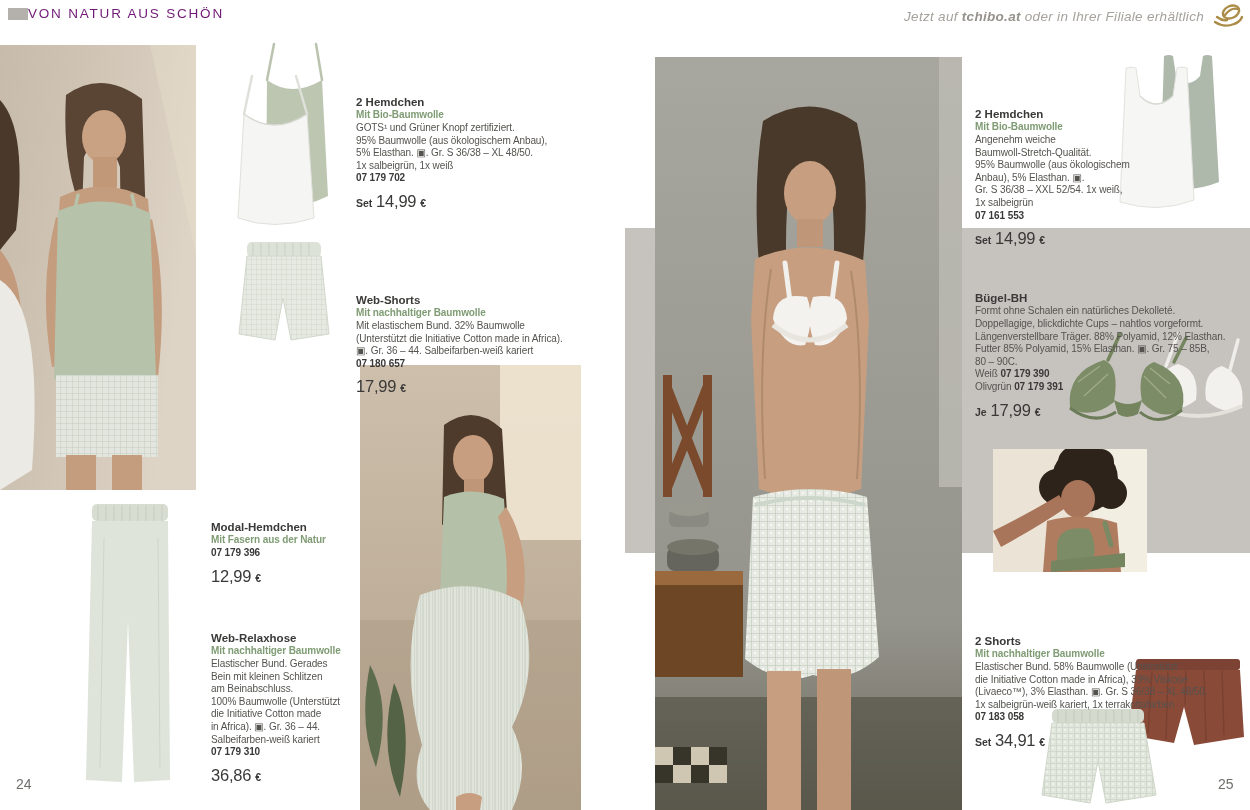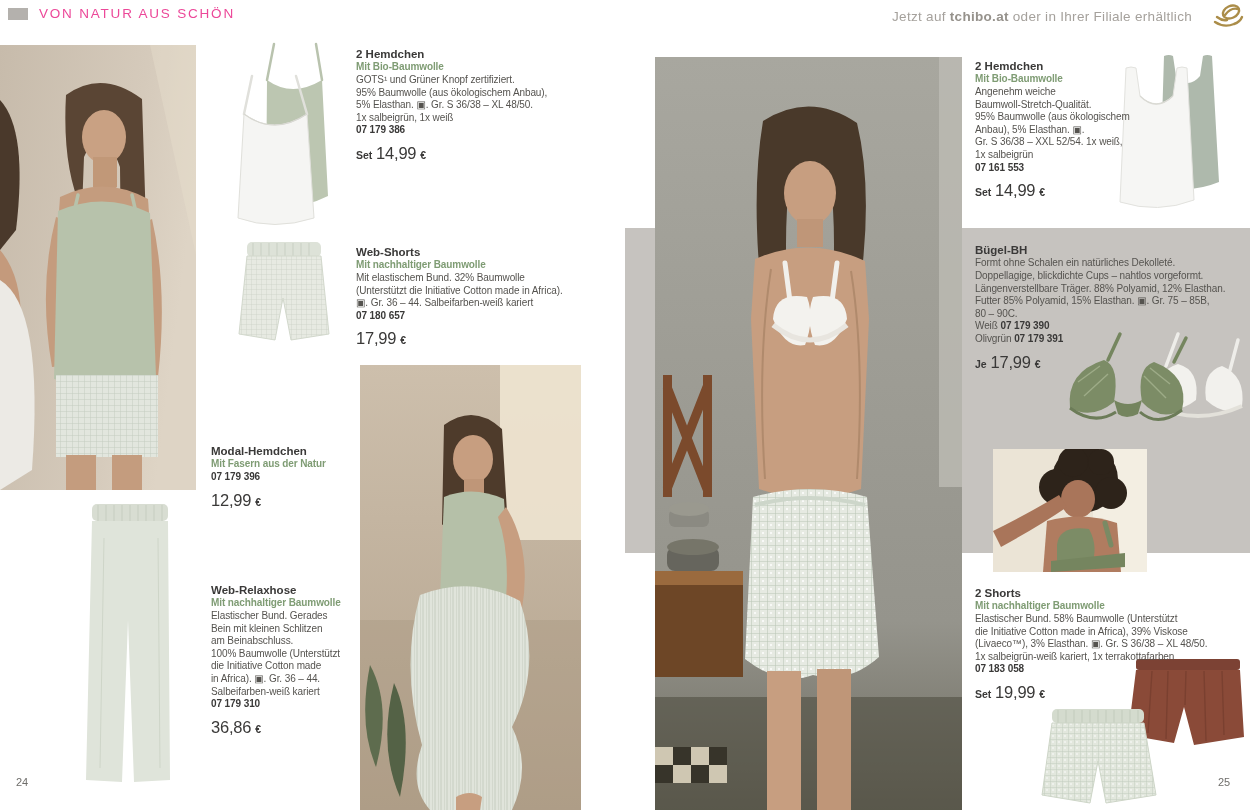--- a/index.html
+++ b/index.html
@@ -1,41 +1,41 @@
 <!DOCTYPE html>
 <html><head>
 <meta charset="utf-8">
 <style>
   html,body{margin:0;padding:0;background:#fff;}
   .stage{position:relative;width:1250px;height:810px;background:#fff;overflow:hidden;
          font-family:"Liberation Sans", sans-serif;color:#4b4a47;}
   
   .hdr-left{position:absolute;left:8px;top:6px;display:flex;align-items:center;}
   .hdr-swatch{width:20px;height:12px;background:#b4b1ad;}
-  .hdr-title{margin-left:11px;font-size:13.5px;letter-spacing:1.8px;color:#ec4899;}
-  .hdr-right{position:absolute;right:6px;top:3px;display:flex;align-items:center;gap:20px;}
+  .hdr-title{font-size:13.5px;letter-spacing:1.8px;color:#701a75;}
+  .hdr-right{position:absolute;right:6px;top:3px;display:flex;align-items:center;gap:8px;font-style:italic;}
   .hdr-right-text{font-size:13.5px;color:#a5a19c;letter-spacing:.3px;}
   .hdr-right-text b{color:#96928c;}
   
   .ph{position:absolute;overflow:hidden;}
   .panel{position:absolute;left:625px;top:228px;width:625px;height:325px;background:#c6c3bf;z-index:1;}
   .z2{z-index:2;}.z3{z-index:3;}
   
-  .product{position:absolute;font-size:10px;line-height:1.26;letter-spacing:-0.1px;z-index:4;}
+  .product{position:absolute;font-size:10px;line-height:1.26;letter-spacing:-0.1px;z-index:4;margin-top:48px;}
   .p-title{font-weight:bold;font-size:11.5px;color:#3a3938;letter-spacing:0;}
   .p-sub{font-weight:bold;color:#7f9c74;}
   .p-desc{white-space:pre-line;color:#55534f;}
   .p-num{font-weight:bold;color:#3a3938;}
   .p-variant{color:#55534f;}
   .p-variant b{color:#3a3938;}
   .p-price-row{margin-top:6px;display:flex;align-items:baseline;gap:4px;color:#3a3938;}
   .p-prefix{font-weight:bold;font-size:10.5px;}
   .p-price{font-weight:normal;font-size:16.5px;letter-spacing:-0.2px;}
   .p-cur{font-size:10.5px;font-weight:bold;}
-  .pagenum{position:absolute;top:776px;font-size:11px;color:#6f6e6b;z-index:5;}
+  .pagenum{position:absolute;top:776px;font-size:14px;color:#6f6e6b;z-index:5;}
   svg{display:block;}
 </style>
 </head>
 <body>
 
 <div class="stage">
 
   <div class="hdr-left">
     <div class="hdr-swatch"></div>
     <div class="hdr-title">VON NATUR AUS SCHÖN</div>
@@ -96,21 +96,21 @@
     </svg>
   </div>
 
   <div class="product" style="left:356px;top:47px;width:210px;">
     <div class="p-title">2 Hemdchen</div>
     <div class="p-sub">Mit Bio-Baumwolle</div>
     <div class="p-desc">GOTS¹ und Grüner Knopf zertifiziert.
 95% Baumwolle (aus ökologischem Anbau),
 5% Elasthan. ▣. Gr. S 36/38 – XL 48/50.
 1x salbeigrün, 1x weiß</div>
-    <div class="p-num">07 179 386</div>
+    <div class="p-num">07 179 702</div>
     <div class="p-price-row">
       <span class="p-prefix">Set</span>
       <span class="p-price">14,99</span>
       <span class="p-cur">€</span>
     </div>
   </div>
 
   <div class="ph" style="left:231px;top:234px;width:108px;height:120px;">
     <svg width="108" height="120" viewBox="0 0 108 120">
       <defs>
@@ -131,21 +131,21 @@
     <div class="p-desc">Mit elastischem Bund. 32% Baumwolle
 (Unterstützt die Initiative Cotton made in Africa).
 ▣. Gr. 36 – 44. Salbeifarben-weiß kariert</div>
     <div class="p-num">07 180 657</div>
     <div class="p-price-row">
       <span class="p-price">17,99</span>
       <span class="p-cur">€</span>
     </div>
   </div>
 
-  <div class="product" style="left:211px;top:444px;width:160px;">
+  <div class="product" style="left:211px;top:472px;width:160px;">
     <div class="p-title">Modal-Hemdchen</div>
     <div class="p-sub">Mit Fasern aus der Natur</div>
     <div class="p-num">07 179 396</div>
     <div class="p-price-row">
       <span class="p-price">12,99</span>
       <span class="p-cur">€</span>
     </div>
   </div>
 
   <div class="product" style="left:211px;top:583px;width:160px;">
@@ -338,21 +338,21 @@
   <div class="product" style="left:975px;top:586px;width:260px;">
     <div class="p-title">2 Shorts</div>
     <div class="p-sub">Mit nachhaltiger Baumwolle</div>
     <div class="p-desc">Elastischer Bund. 58% Baumwolle (Unterstützt
 die Initiative Cotton made in Africa), 39% Viskose
 (Livaeco™), 3% Elasthan. ▣. Gr. S 36/38 – XL 48/50.
 1x salbeigrün-weiß kariert, 1x terrakottafarben</div>
     <div class="p-num">07 183 058</div>
     <div class="p-price-row">
       <span class="p-prefix">Set</span>
-      <span class="p-price">19,99</span>
+      <span class="p-price">34,91</span>
       <span class="p-cur">€</span>
     </div>
   </div>
 
   <div class="ph z2" style="left:1036px;top:657px;width:214px;height:153px;">
     <svg width="214" height="153" viewBox="0 0 214 153">
       <defs>
         <pattern id="ck2" width="6" height="6" patternUnits="userSpaceOnUse">
           <rect width="6" height="6" fill="#e2e7dd"></rect>
             <path d="M0 0H6M0 0V6" stroke="#c3cdbf" stroke-width="1"></path>

